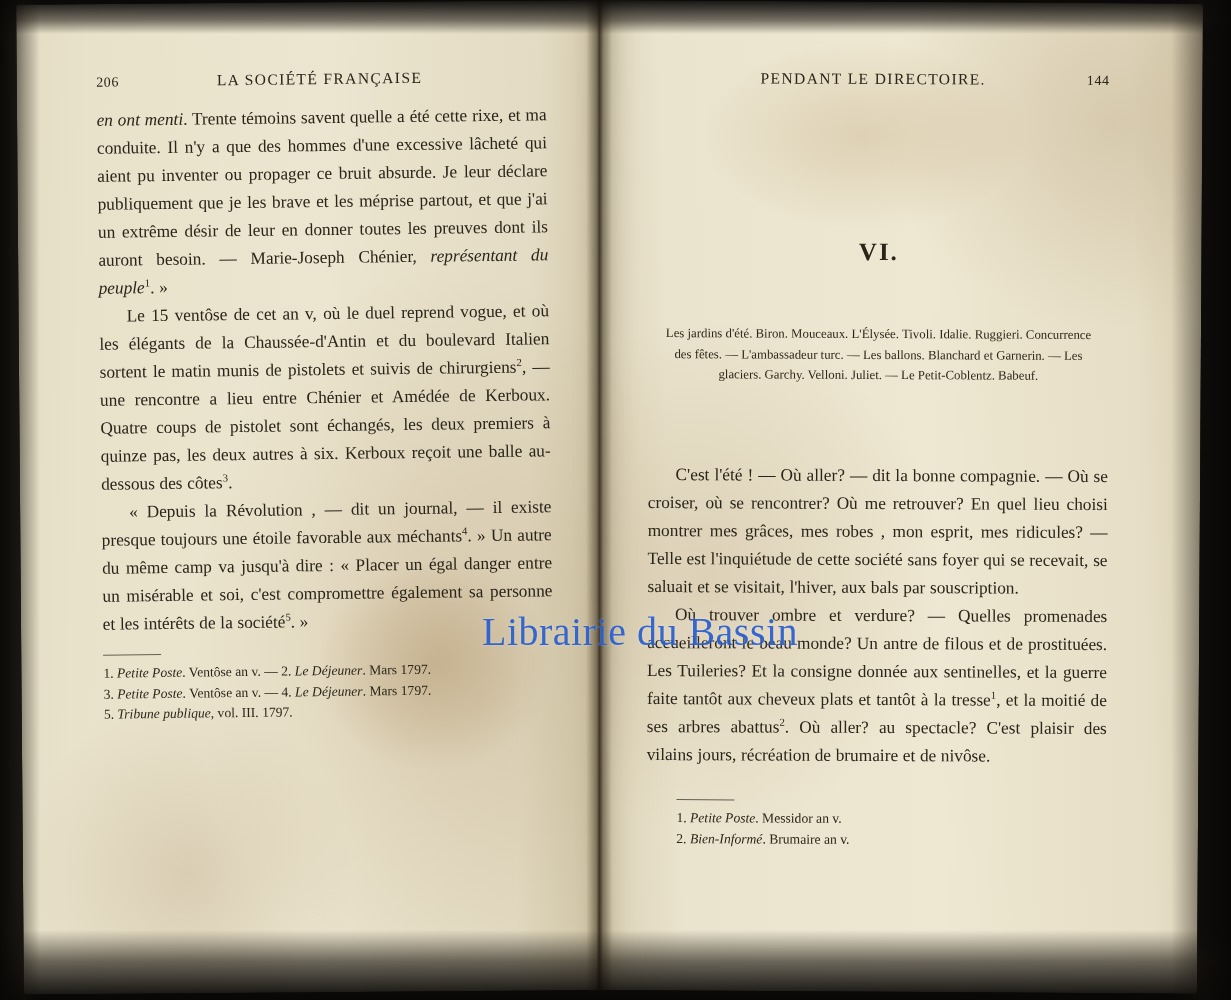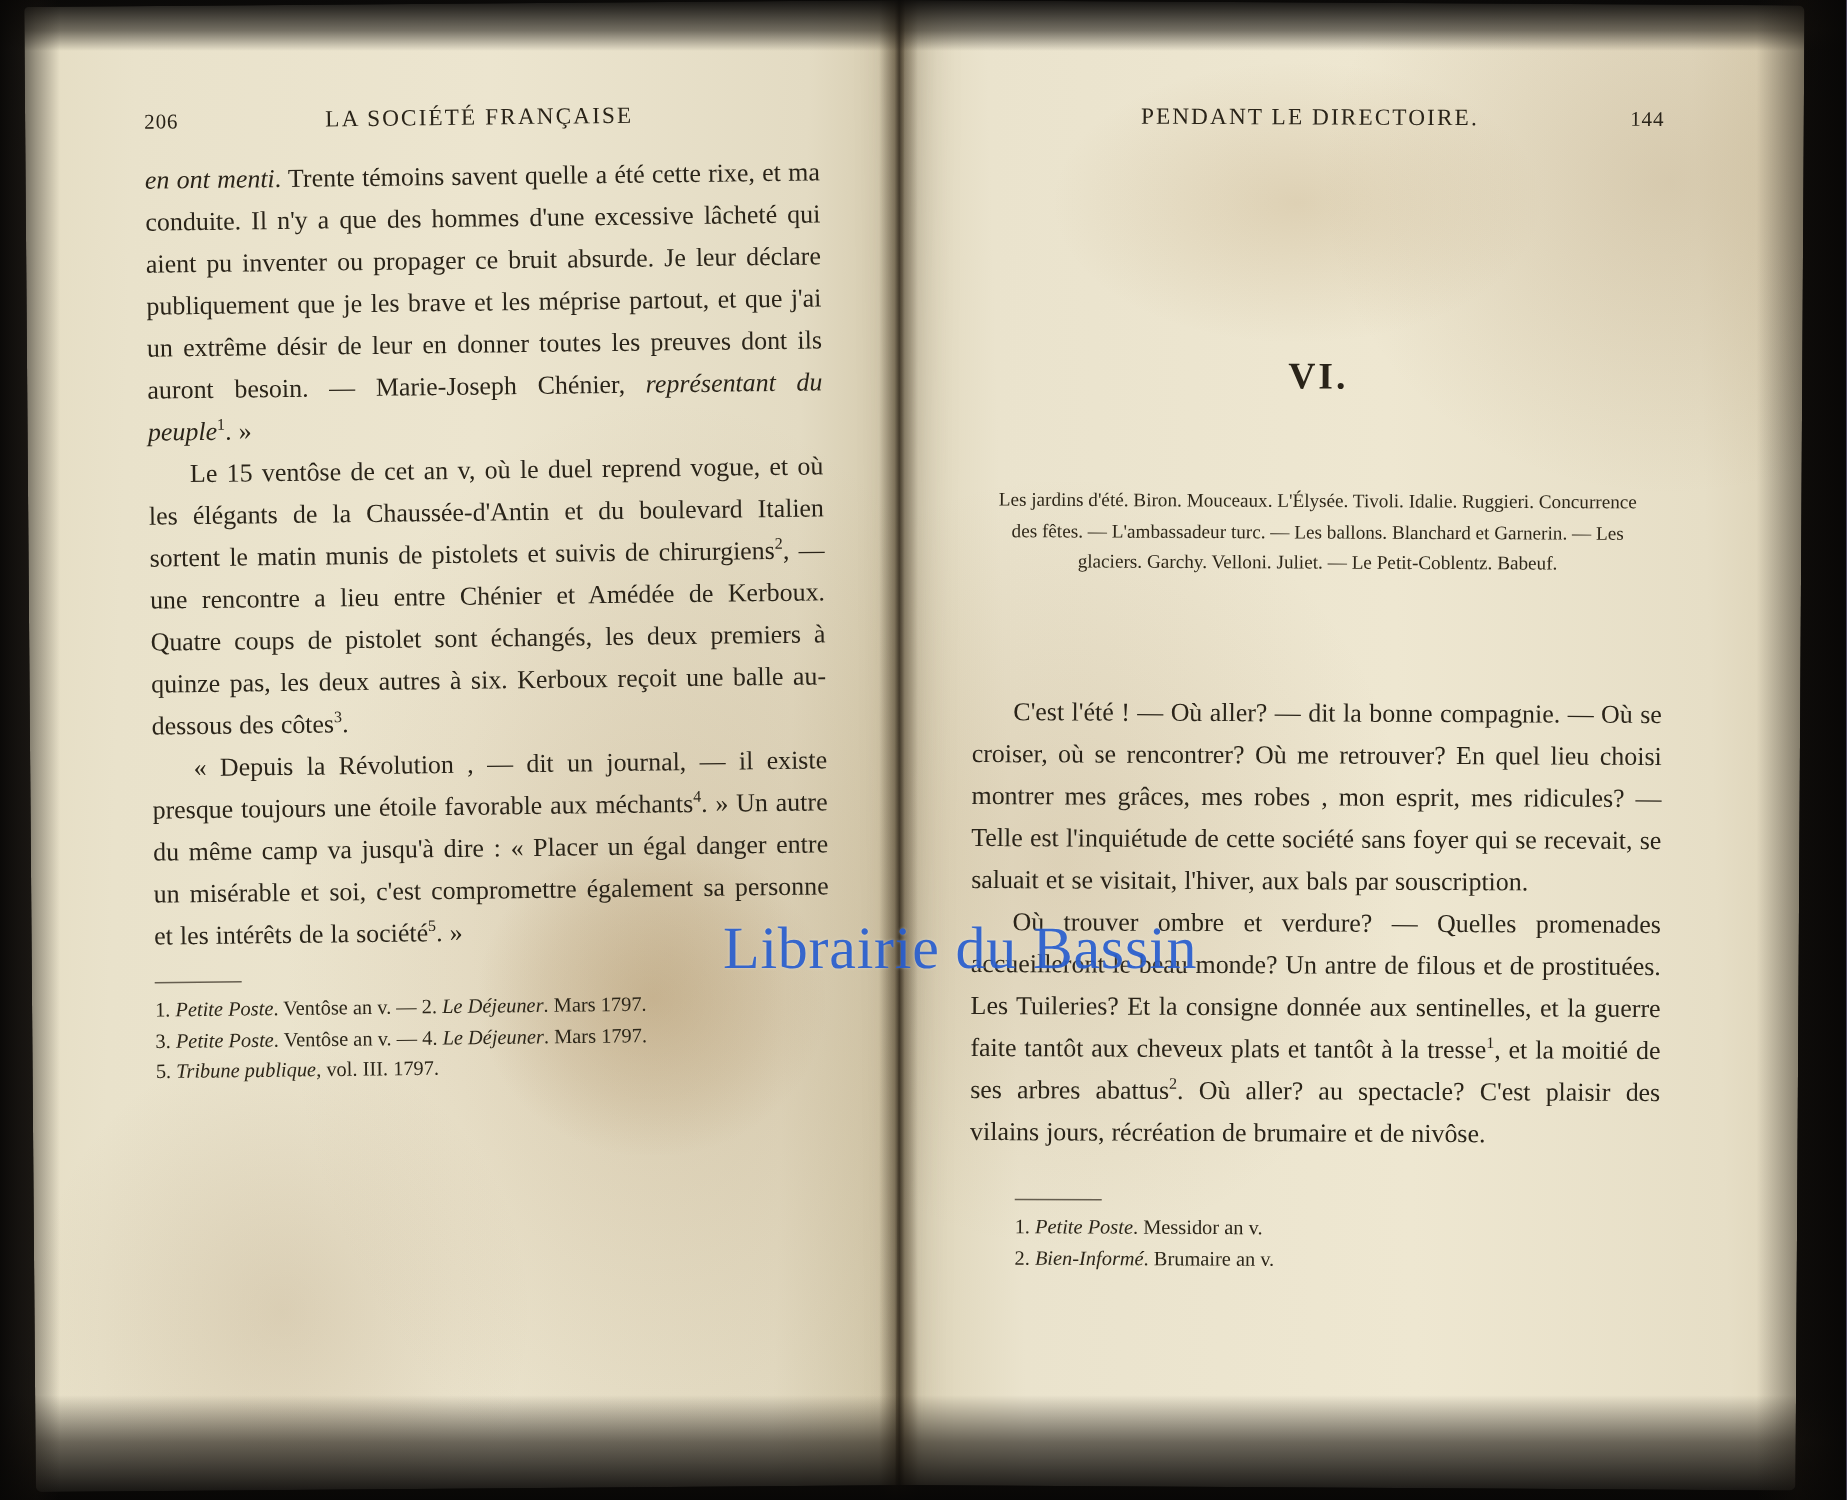--- a/index.html
+++ b/index.html
@@ -5,21 +5,21 @@
   html, body {
     margin: 0;
     padding: 0;
     background: #1a1a1a;
   }
   #page {
     position: relative;
     width: 1231px;
     height: 1000px;
     overflow: hidden;
-    background: #c4b5fd;
+    background: #fef9c3;
     font-family: "Liberation Serif", serif;
   }
 
   
   .book-bg {
     position: absolute;
     inset: 0;
     background:
       radial-gradient(ellipse 140% 90% at 50% 50%, rgba(0,0,0,0) 55%, rgba(0,0,0,0.45) 100%),
       linear-gradient(90deg, #2a2621 0%, #1e1b17 2%, #0f0e0c 3.2%, #0b0a09 100%);

